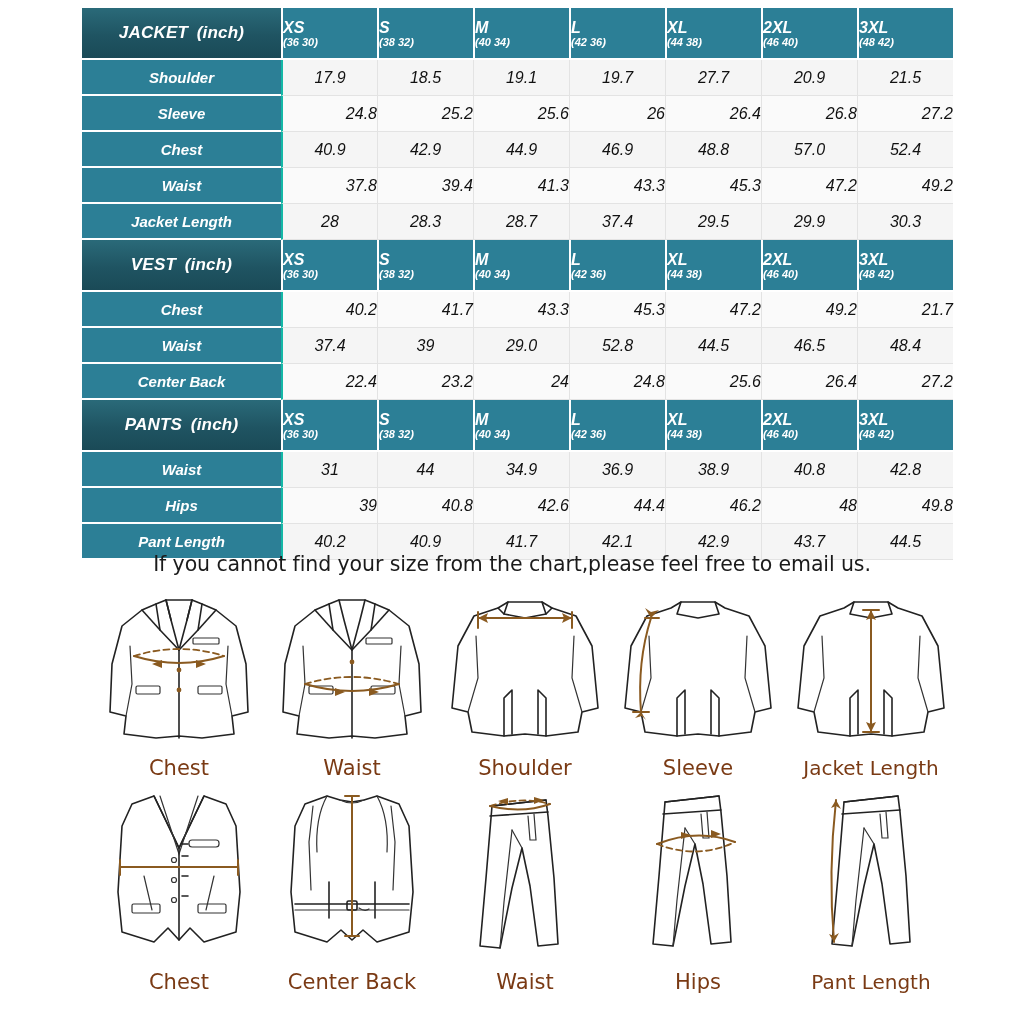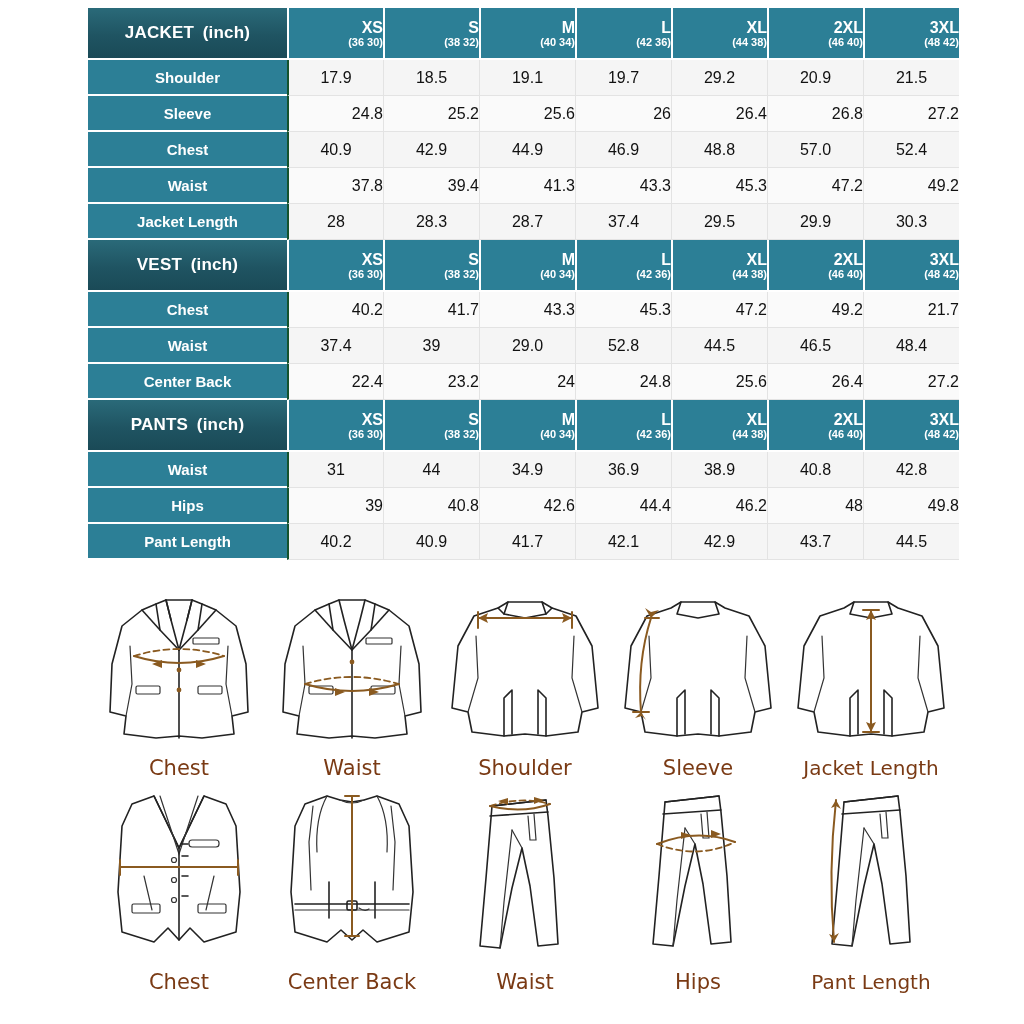--- a/index.html
+++ b/index.html
@@ -18,26 +18,27 @@
   #page {
     position: relative;
     width: 1024px;
     height: 1024px;
     background: #ffffff;
   }
 
   
   .size-table {
     position: absolute;
-    left: 88px;
+    left: 82px;
     top: 8px;
     width: 869px;
     border-collapse: separate;
     border-spacing: 0;
     table-layout: fixed;
+    font-style: italic;
   }
   .size-table td, .size-table th {
     padding: 0;
     margin: 0;
   }
 
   
   .sec-title {
     background: linear-gradient(180deg, #2a6a79 0%, #1f5462 55%, #1a4a57 100%);
     color: #ffffff;
@@ -45,21 +46,21 @@
     font-weight: bold;
     text-align: center;
     height: 50px;
     border-bottom: 2px solid #ffffff;
     letter-spacing: 0.2px;
     white-space: nowrap;
   }
   .sec-size {
     background: #2c7f96;
     color: #ffffff;
-    text-align: right;
+    text-align: left;
     height: 50px;
     border-left: 2px solid #ffffff;
     border-bottom: 2px solid #ffffff;
     line-height: 1.08;
   }
   .sec-size .sz {
     display: block;
     font-size: 16px;
     font-weight: bold;
     margin-top: 2px;
@@ -85,21 +86,21 @@
   .val {
     background: #f5f5f5;
     color: #111111;
     font-size: 16px;
     text-align: center;
     height: 34px;
     border-bottom: 1px solid #e3e3e3;
     border-left: 1px solid #e3e3e3;
   }
   .val.alt { background: #fafafa; text-align: right; }
-  .val.first { border-left: 2px solid #14532d; }
+  .val.first { border-left: 2px solid #14b8a6; }
 
   
   .note {
     position: absolute;
     left: 0;
     top: 552px;
     width: 1024px;
     text-align: center;
     font-size: 20.5px;
     color: #1b1b1b;
@@ -195,21 +196,21 @@
             <span class="sz">3XL</span>
             <span class="nums">(48 42)</span>
           </td>
         </tr>
         <tr>
           <td class="row-label">Shoulder</td>
           <td class="val first">17.9</td>
           <td class="val">18.5</td>
           <td class="val">19.1</td>
           <td class="val">19.7</td>
-          <td class="val">29.2</td>
+          <td class="val">27.7</td>
           <td class="val">20.9</td>
           <td class="val">21.5</td>
         </tr>
         <tr>
           <td class="row-label">Sleeve</td>
           <td class="val alt first">24.8</td>
           <td class="val alt">25.2</td>
           <td class="val alt">25.6</td>
           <td class="val alt">26</td>
           <td class="val alt">26.4</td>
@@ -364,20 +365,21 @@
           <td class="val">40.9</td>
           <td class="val">41.7</td>
           <td class="val">42.1</td>
           <td class="val">42.9</td>
           <td class="val">43.7</td>
           <td class="val">44.5</td>
         </tr>
       </tbody>
   </table>
 
+  <div class="note">If you cannot find your size from the chart,please feel free to email us.</div>
 
   <div class="illus-area">
 
     <div class="illus-row r1">
 
       <div class="fig">
         <svg width="166" height="168" viewBox="0 0 166 168">
           <path class="paper ink" d="M60 18 L46 24 L26 40 L16 78 L14 126 L30 130 L28 148 L60 152 L83 150 L106 152 L138 148 L136 130 L152 126 L150 78 L140 40 L120 24 L106 18 L96 14 L70 14 Z"></path>
           <path class="ink" d="M70 14 L75 34 L83 64 L91 34 L96 14"></path>
           <path class="ink" d="M60 18 L64 44 L83 64"></path>

